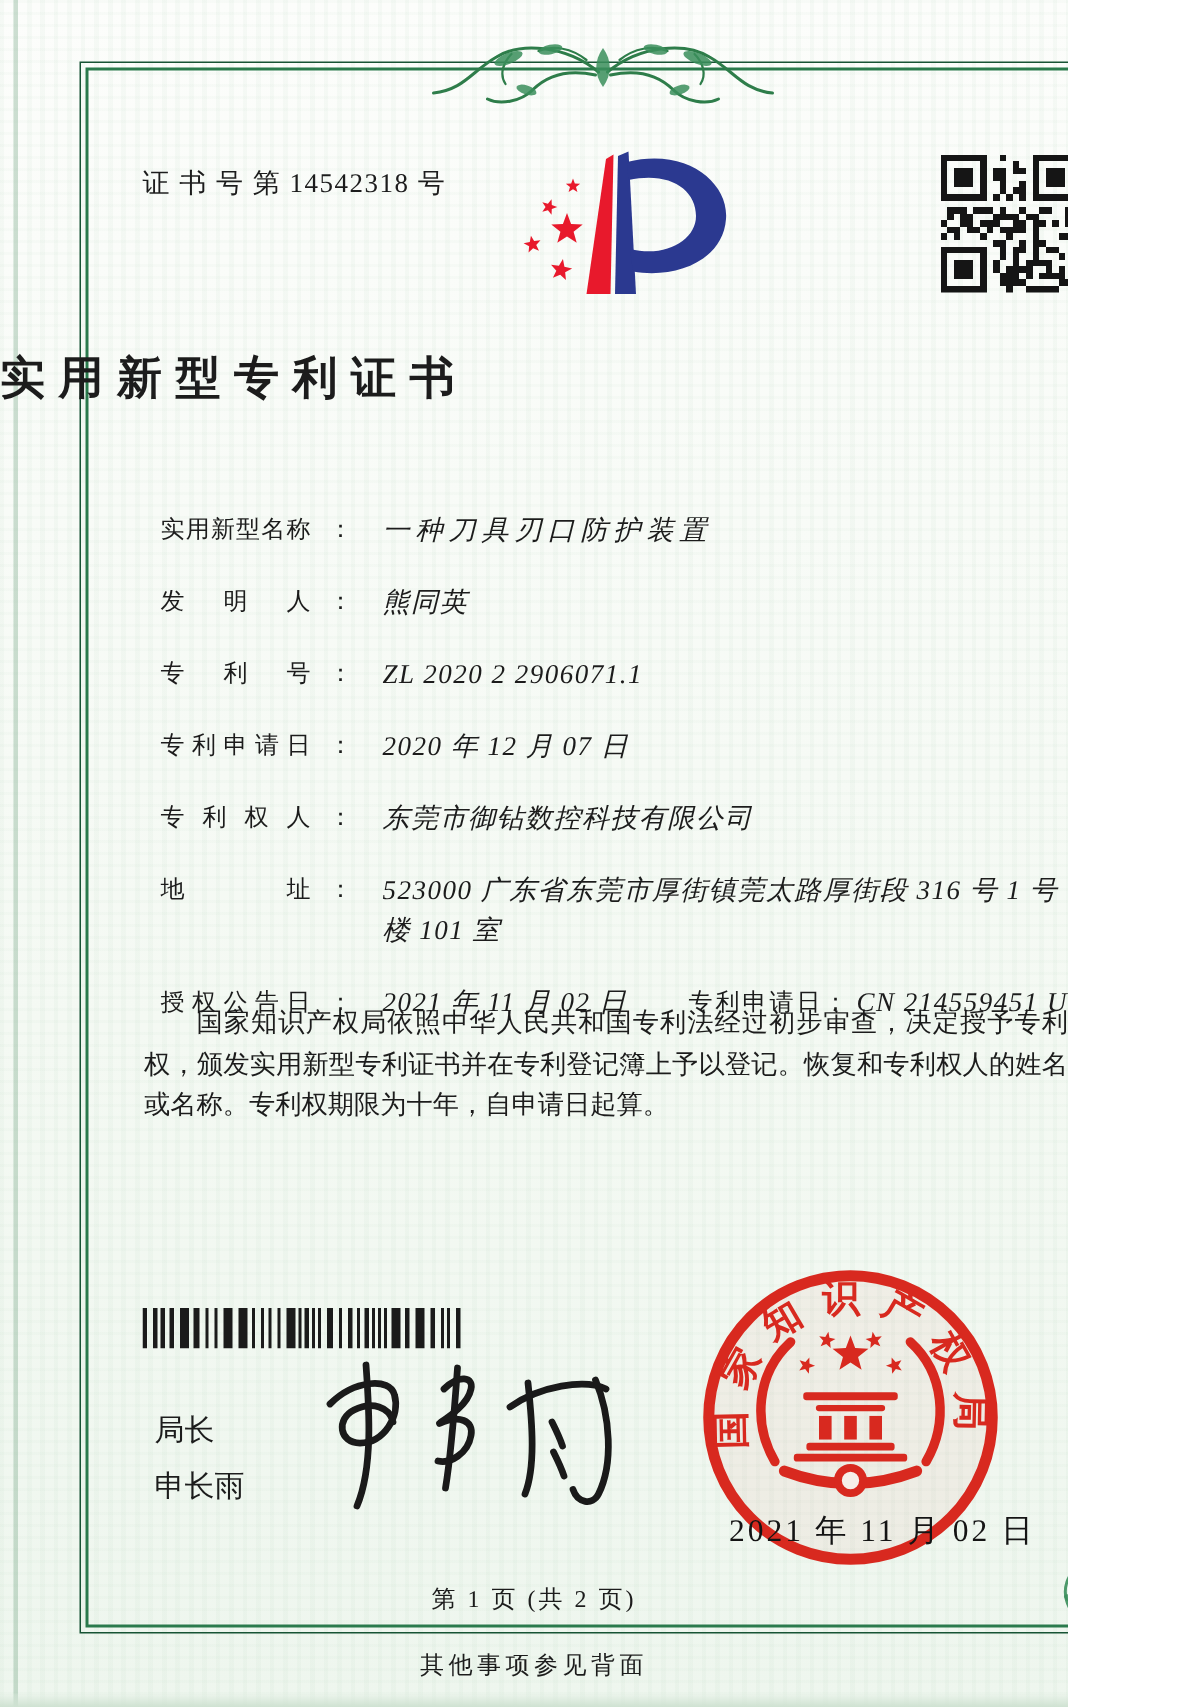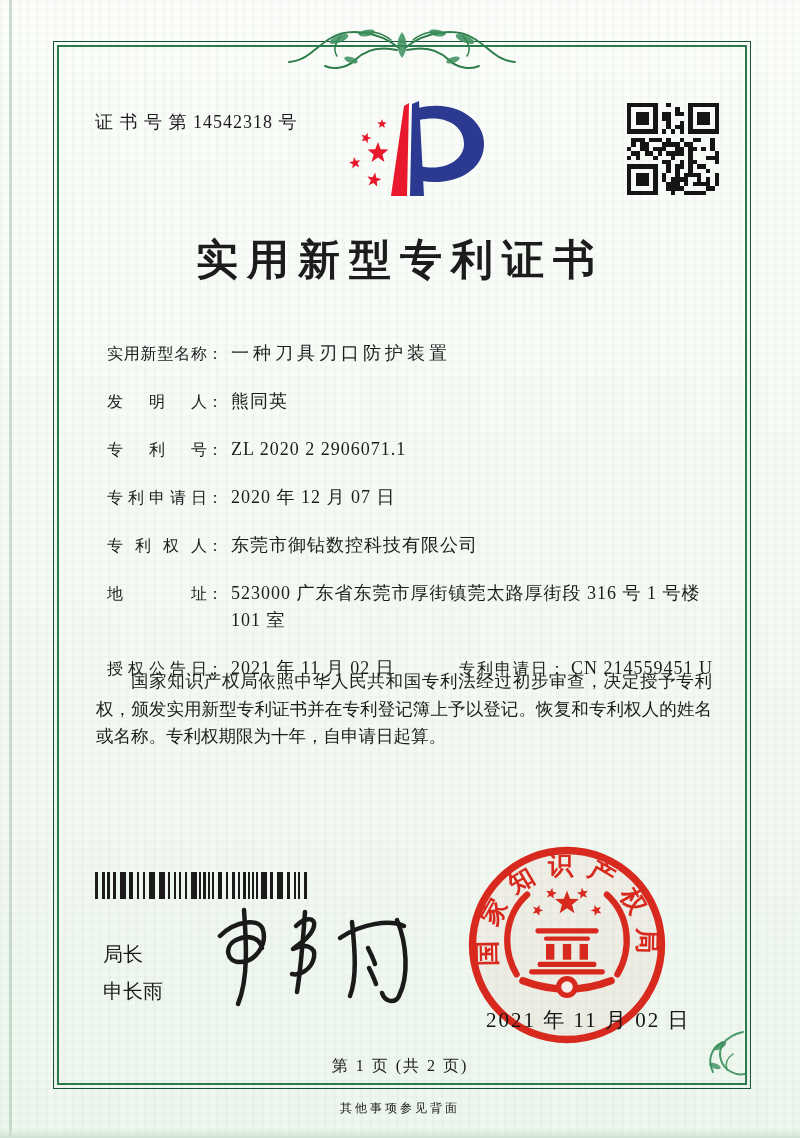--- a/index.html
+++ b/index.html
@@ -2,21 +2,21 @@
 <html><head>
 <meta charset="utf-8">
 <style>
   * { margin:0; padding:0; box-sizing:border-box; }
   html,body { width:800px; height:1138px; }
   body {
     font-family:"Liberation Serif","DejaVu Serif",serif;
     color:#1c1c1c;
   }
   .page {
-    position:relative; width:800px; height:1138px; overflow:hidden;
+    position:relative; width:712px; height:1138px; overflow:hidden;
     background:
       repeating-linear-gradient(90deg, rgba(185,214,192,0.10) 0 3px, rgba(255,255,255,0) 3px 9px),
       repeating-linear-gradient(0deg, rgba(185,214,192,0.07) 0 2px, rgba(255,255,255,0) 2px 8px),
       linear-gradient(180deg,#fcfdfb 0%, #f4f9f3 60%, #eef6ee 100%);
   }
   .scan-line-left { position:absolute; left:9px; top:0; bottom:0; width:3px; background:rgba(110,160,125,0.30); }
   .scan-edge-bottom { position:absolute; left:0; right:0; bottom:0; height:9px;
     background:linear-gradient(180deg, rgba(234,243,234,0.2), #cfe2d2); }
 
   .frame {
@@ -24,32 +24,32 @@
     border:2px solid #2a7a4c; outline:1px solid #175334; outline-offset:3px;
   }
   .ornament { position:absolute; left:281px; top:20px; }
   .corner-flourish { position:absolute; left:663px; top:1026px; }
 
   .certno { position:absolute; left:95px; top:110px; font-size:18px; letter-spacing:1px; }
   .logo { position:absolute; left:334px; top:90px; }
   .qr { position:absolute; left:627px; top:103px; }
 
   .title {
-    position:absolute; left:0; right:0; top:232px; text-align:center;
-    font-size:42px; font-weight:bold; letter-spacing:9px;
+    position:absolute; left:0; right:0; top:232px; 
+    font-size:30px; font-weight:bold; letter-spacing:9px;
   }
 
   .fields { position:absolute; left:107px; top:340px; width:606px; font-size:18px; }
-  .frow { display:flex; margin-bottom:21px; line-height:27px; }
+  .frow { display:flex; margin-bottom:21px; line-height:27px;gap:12px; }
   .flabel {
     flex:0 0 100px; font-size:16px;
     text-align:justify; text-align-last:justify;
   }
   .colon { flex:0 0 auto; font-size:16px; }
-  .fvalue { margin-left:8px; flex:1; letter-spacing:1px; }
+  .fvalue { margin-left:8px; flex:1; letter-spacing:1px;font-style:italic; }
   .fvalue.sp { letter-spacing:4px; }
   .grant-row { position:relative;margin-top:12px; }
   .grant-second { position:absolute; left:352px; top:0; display:flex; }
   .grant-second .flabel2 { font-size:16px; letter-spacing:2px; }
   .grant-second .fvalue { margin-left:6px;text-align:center; }
 
   .paras {
     position:absolute; left:96px; top:668px; width:616px;
     font-size:17.5px; line-height:27.5px; text-align:justify;
   }
@@ -59,21 +59,21 @@
   .barcode { position:absolute; left:95px; top:872px; }
 
   .signer { position:absolute; left:103px; top:936px; font-size:20px; line-height:37px; }
   .signature { position:absolute; left:192px; top:896px; }
 
   .seal { position:absolute; left:462px; top:840px; }
   .seal-arc-text { font-size:24px; font-weight:bold; letter-spacing:12px; fill:#d8291f; }
   .seal-date { position:absolute; left:486px; top:1006px; font-size:21px; letter-spacing:2px; color:#141414; }
 
   .page-no { position:absolute; left:0; right:0; top:1056px; text-align:center; font-size:16px; letter-spacing:2px; }
-  .back-note { position:absolute; left:0; right:0; top:1100px; text-align:center; font-size:12px; letter-spacing:3px;font-family:Liberation Mono, monospace; }
+  .back-note { position:absolute; left:0; right:0; top:1100px; text-align:center; font-size:16px; letter-spacing:3px;font-family:Liberation Mono, monospace; }
 </style>
 </head>
 <body>
 
 <div class="page">
 
   <div class="scan-line-left"></div>
   <div class="scan-edge-bottom"></div>
 
   <div class="frame"></div>

